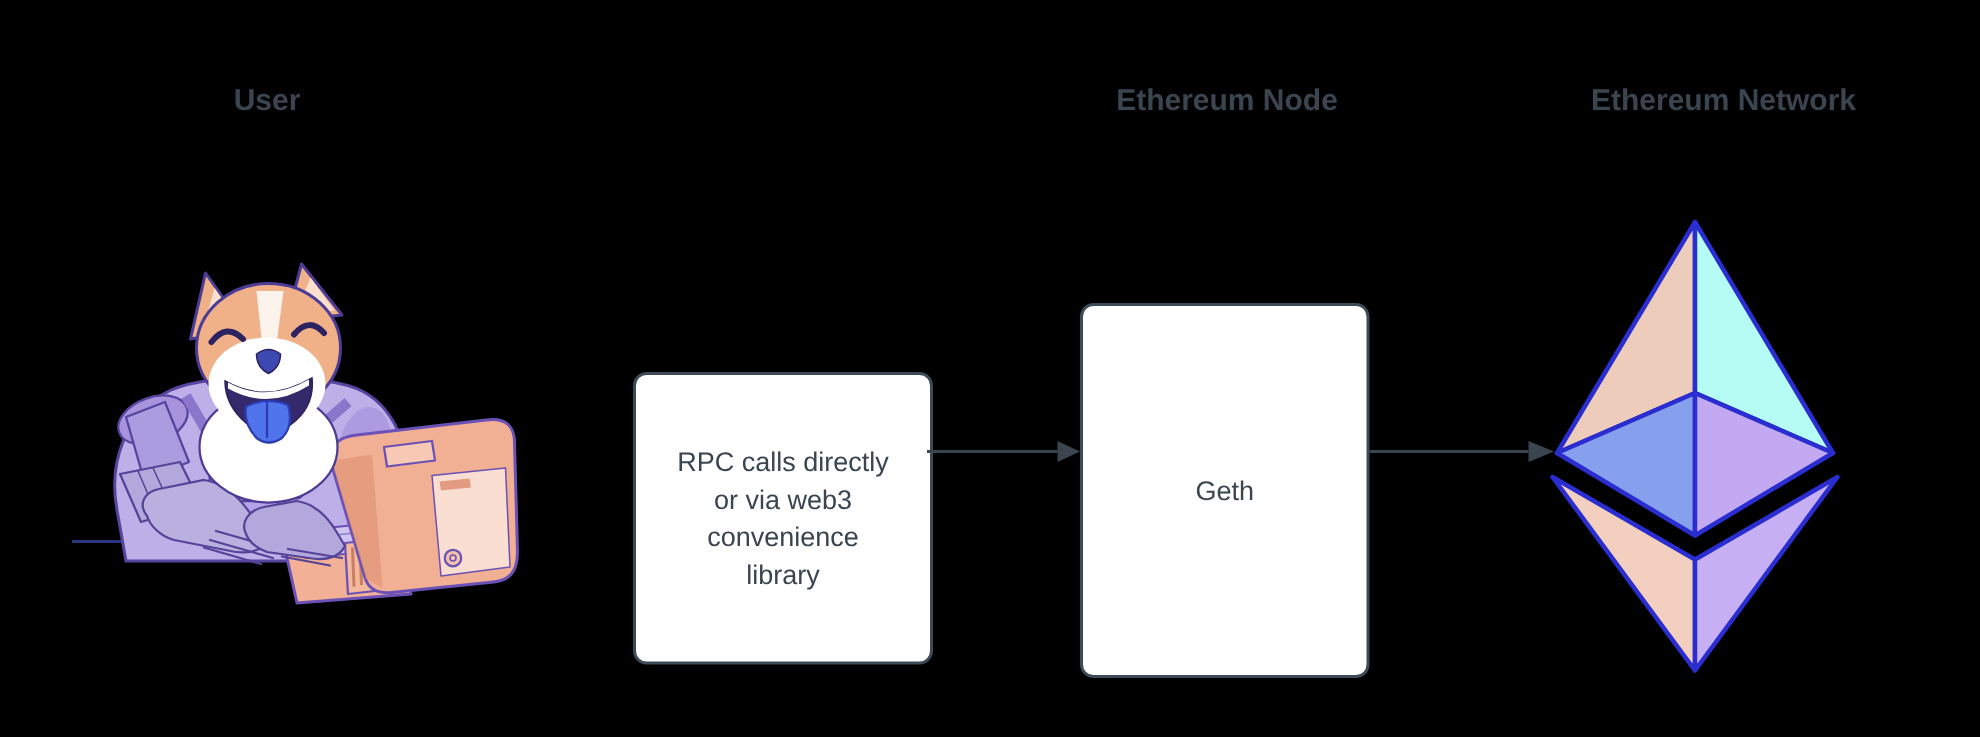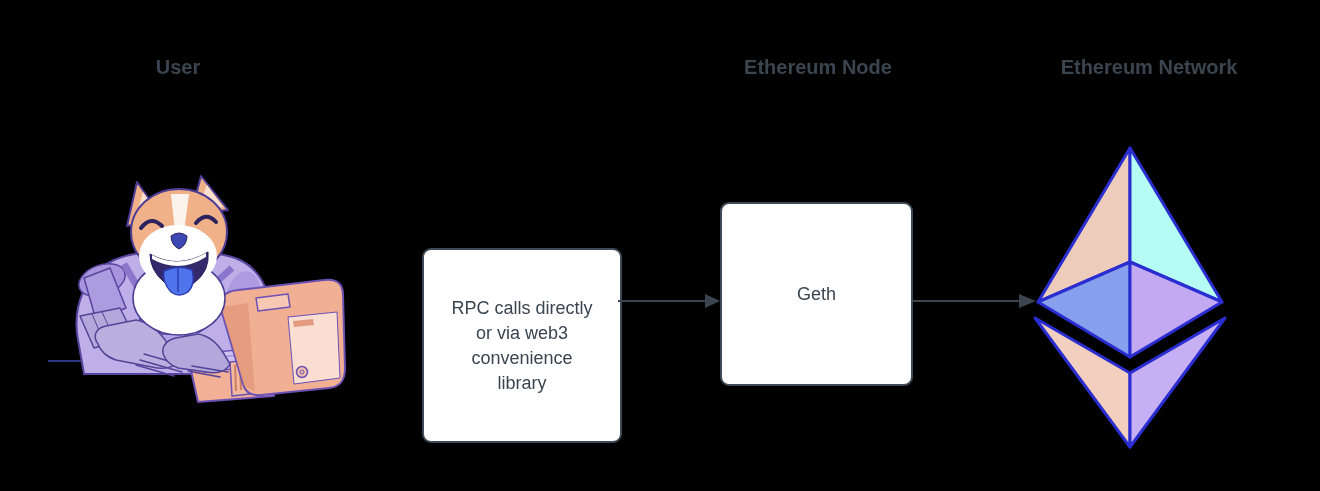--- a/index.html
+++ b/index.html
@@ -26,21 +26,21 @@
     box-sizing:border-box;
   }
   .node-text{
     font-size:18px;line-height:25px;
     color:var(--text,#3a4550);
     text-align:center;
     white-space:pre-line;
     padding:0 8px;
   }
   #box-webapp{left:422px;top:202px;width:200px;height:195px;margin-top:46px;}
-  #box-geth{left:720px;top:202px;width:193px;height:184px;}
+  #box-geth{left:720px;top:202px;width:193px;height:250px;}
   .connector{position:absolute;overflow:visible;}
   #arrow-1{left:618px;top:291px;}
   #arrow-2{left:913px;top:291px;}
   #eth-logo{position:absolute;left:1015px;top:133px;}
   #doge{position:absolute;left:40px;top:168px;}
 </style>
 </head>
 <body>
 
 <div id="canvas">

